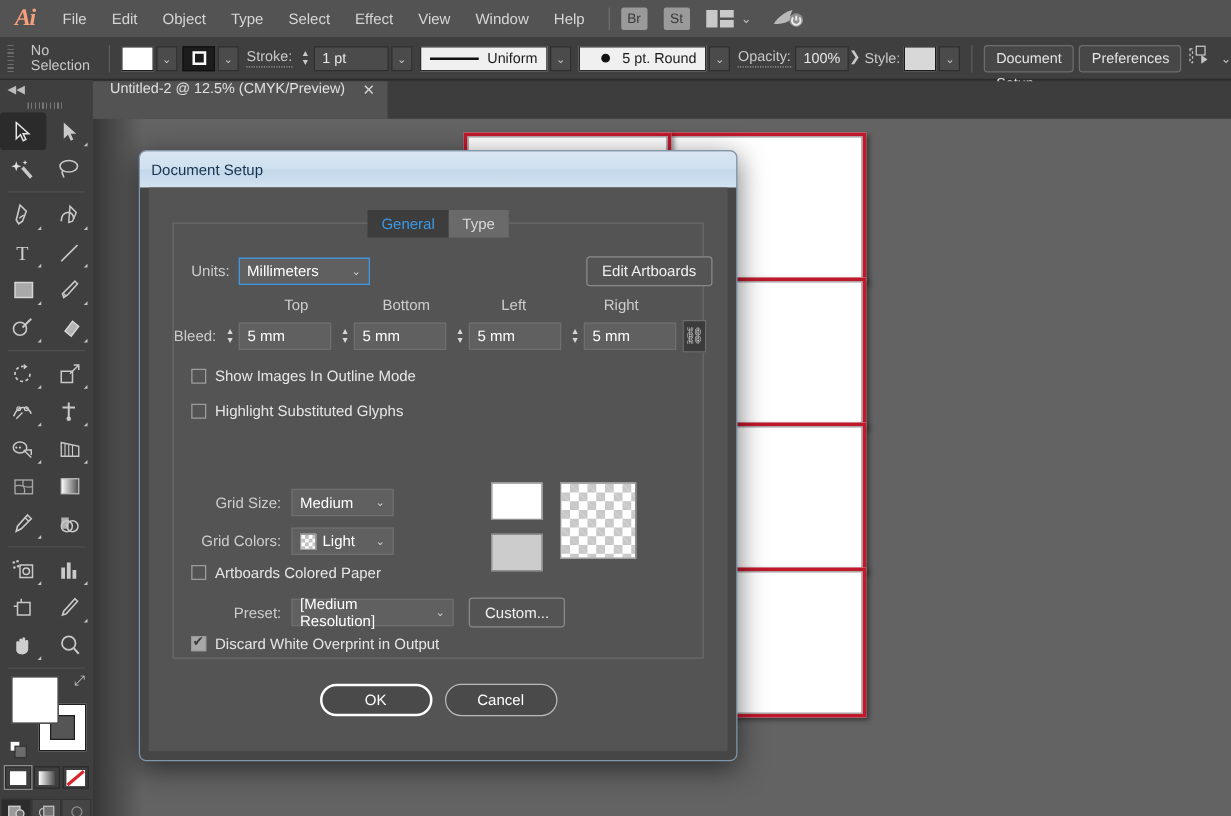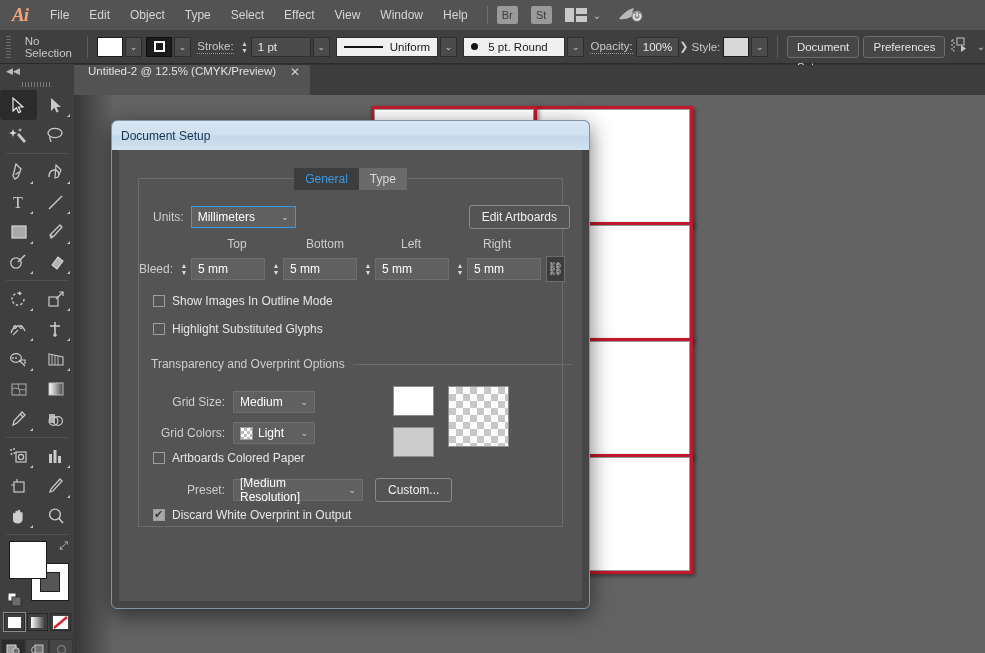--- a/index.html
+++ b/index.html
@@ -350,21 +350,21 @@
     <div style="width:12px;"></div>
     <div class="cb-combo">
       <div class="uniform-box" style="width:102px;">
         <span class="uniline"></span>
         <span>Uniform</span>
       </div>
       <div class="dd-arrow">⌄</div>
     </div>
     <div style="width:12px;"></div>
     <div class="cb-combo">
-      <div class="uniform-box" style="width:102px;justify-content:flex-start;">
+      <div class="uniform-box" style="width:102px;justify-content:flex-end;">
         <span class="rounddot"></span>
         <span>5 pt. Round</span>
       </div>
       <div class="dd-arrow">⌄</div>
     </div>
     <div style="width:12px;"></div>
     <div class="cb-label dotted">Opacity:</div>
     <div style="width:6px;"></div>
     <div class="field" style="width:58px;">100%</div>
     <div class="op-more">❯</div>
@@ -758,24 +758,20 @@
 
         <div class="cb" style="position:absolute;left:14px;top:115px;">
           <span class="box"></span>
           <span class="txt">Show Images In Outline Mode</span>
         </div>
         <div class="cb" style="position:absolute;left:14px;top:143px;">
           <span class="box"></span>
           <span class="txt">Highlight Substituted Glyphs</span>
         </div>
 
-        <div class="sec-hdr" style="position:absolute;left:12px;top:178px;width:421px;">
-          <span class="t">Transparency and Overprint Options</span>
-          <span class="ln"></span>
-        </div>
 
         <div class="row" style="position:absolute;left:14px;top:212px;">
           <div class="lbl" style="width:72px;text-align:right;">Grid Size:</div>
           <div class="select" style="width:82px;margin-left:8px;">
             <span>Medium</span>
             <span class="cv">⌄</span>
           </div>
         </div>
 
         <div class="row" style="position:absolute;left:14px;top:243px;">
@@ -810,17 +806,21 @@
           </div>
           <div class="btn" style="margin-left:12px;">Custom...</div>
         </div>
 
         <div class="cb" style="position:absolute;left:14px;top:329px;">
           <span class="box checked"></span>
           <span class="txt">Discard White Overprint in Output</span>
         </div>
       </div>
 
+      <div class="dlg-footer">
+        <div class="round-btn primary">OK</div>
+        <div class="round-btn">Cancel</div>
+      </div>
 
     </div>
   </div>
 
 </div>
 
 </body></html>

